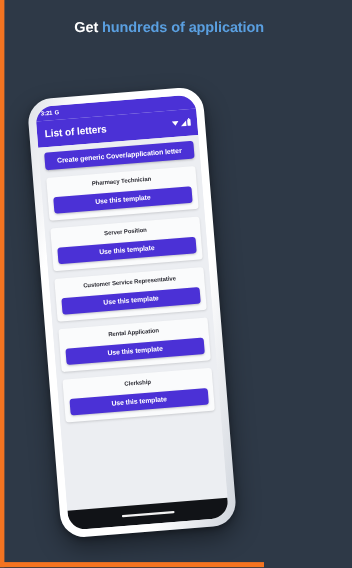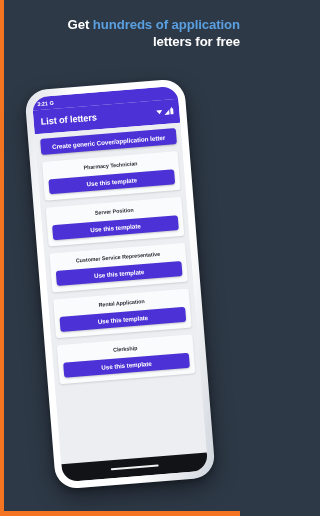--- a/index.html
+++ b/index.html
@@ -249,21 +249,20 @@
 <body>
 
 <div id="screen">
 
   <div class="edge-left"></div>
   <div class="edge-bottom"></div>
 
 
   <div class="headline">
     <span>Get </span><span class="hl-accent">hundreds of application</span><br>
-    <span>letters for free</span>
   </div>
 
   <div class="device-wrap">
     <div class="device">
       <div class="device-screen">
 
         <div class="statusbar">
           <div class="sb-left">
             <span>3:21</span>
             <span>G</span>

